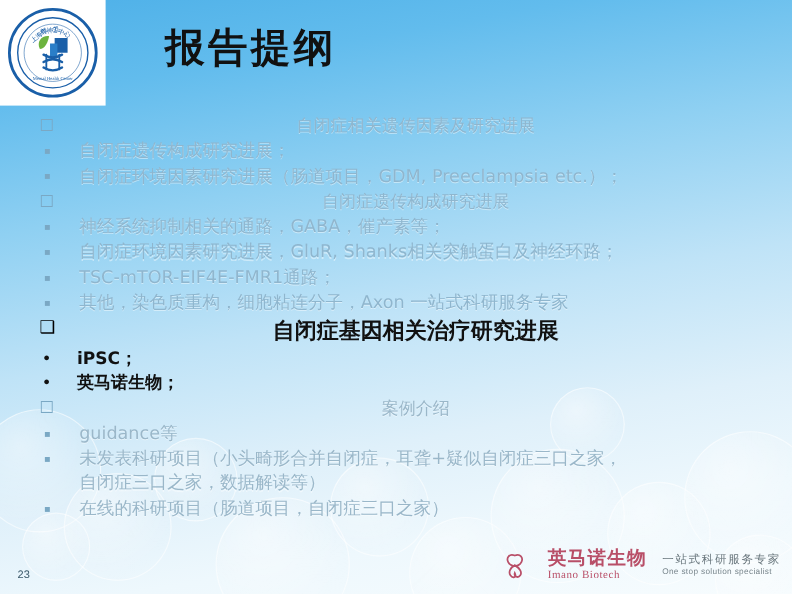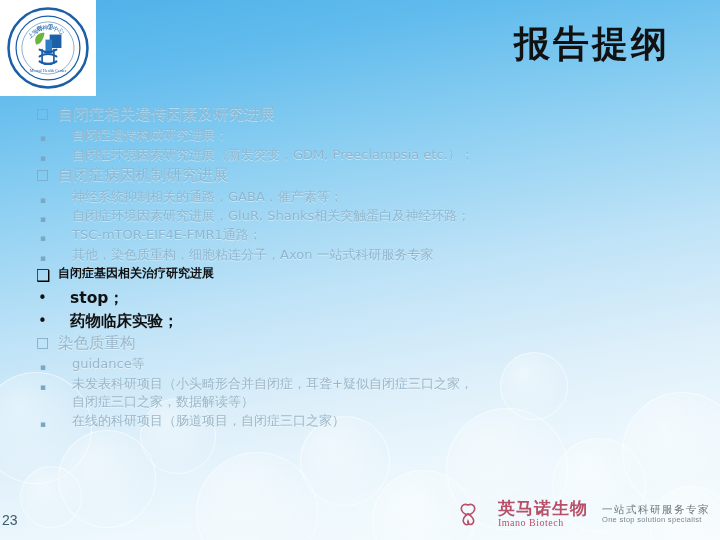--- a/index.html
+++ b/index.html
@@ -53,21 +53,21 @@
     align-items: center;
     justify-content: center;
   }
   #org-logo { display: block; }
 
   #slide-title {
     position: absolute;
     left: 150px;
     top: 24px;
     width: 520px;
-    text-align: right;
+    text-align: left;
     font-size: 36px;
     font-weight: bold;
     color: #111111;
     letter-spacing: 3px;
     line-height: 1.1;
     white-space: nowrap;
   }
 
   
   #outline {
@@ -94,44 +94,45 @@
     white-space: pre-wrap;
   }
 
   
   .lvl1 .marker { color: #7aa8c4; font-size: 14px; }
   .lvl1 .txt {
     color: #8fb6ce;
     font-size: 15.5px;
     font-weight: normal;
     text-shadow: 0 1px 0 rgba(255,255,255,0.45);
+    text-align: center;
   }
   .lvl2 .marker { color: #7aa8c4; font-size: 9px; padding-left: 4px; padding-top: 6px; }
   .lvl2 .txt {
     color: #8fb6ce;
-    font-size: 13px;
+    font-size: 16px;
     text-shadow: 0 1px 0 rgba(255,255,255,0.45);
     padding-left: 10px;
   }
 
   
   .row.late .txt { color: #9ab7c9; }
 
   
   .hl.lvl1 .marker { color: #000000; font-size: 16px; font-weight: bold; }
-  .hl.lvl1 .txt { color: #111111; font-weight: bold; font-size: 12px; text-shadow: none; }
+  .hl.lvl1 .txt { color: #111111; font-weight: bold; font-size: 20px; text-shadow: none; }
   .hl.lvl2 .marker { color: #111111; font-size: 15px; padding-left: 2px; padding-top: 0px; }
   .hl.lvl2 .txt { color: #111111; font-weight: bold; font-size: 15.5px; text-shadow: none; }
 
   
   #page-number {
     position: absolute;
-    left: 2px;
+    left: 16px;
     bottom: 12px;
-    font-size: 14px;
+    font-size: 10px;
     color: #3c5a6b;
     font-family: "Liberation Sans", sans-serif;
   }
   #brand {
     position: absolute;
     right: 10px;
     bottom: 12px;
     display: flex;
     align-items: center;
     gap: 8px;
@@ -221,25 +222,25 @@
       <div class="row lvl1">
         <span class="marker">□</span>
         <span class="txt">自闭症相关遗传因素及研究进展</span>
       </div>
       <div class="row lvl2">
         <span class="marker">▪</span>
         <span class="txt">自闭症遗传构成研究进展；</span>
       </div>
       <div class="row lvl2">
         <span class="marker">▪</span>
-        <span class="txt">自闭症环境因素研究进展（新发突变，GDM, Preeclampsia etc.）；</span>
+        <span class="txt">自闭症环境因素研究进展（肠道项目，GDM, Preeclampsia etc.）；</span>
       </div>
       <div class="row lvl1">
         <span class="marker">□</span>
-        <span class="txt">自闭症病因机制研究进展</span>
+        <span class="txt">自闭症遗传构成研究进展</span>
       </div>
       <div class="row lvl2">
         <span class="marker">▪</span>
         <span class="txt">神经系统抑制相关的通路，GABA，催产素等；</span>
       </div>
       <div class="row lvl2">
         <span class="marker">▪</span>
         <span class="txt">自闭症环境因素研究进展，GluR, Shanks相关突触蛋白及神经环路；</span>
       </div>
       <div class="row lvl2">
@@ -249,29 +250,29 @@
       <div class="row lvl2">
         <span class="marker">▪</span>
         <span class="txt">其他，染色质重构，细胞粘连分子，Axon 一站式科研服务专家</span>
       </div>
       <div class="row lvl1 hl">
         <span class="marker">❑</span>
         <span class="txt">自闭症基因相关治疗研究进展</span>
       </div>
       <div class="row lvl2 hl">
         <span class="marker">•</span>
-        <span class="txt">stop；</span>
+        <span class="txt">iPSC；</span>
       </div>
       <div class="row lvl2 hl">
         <span class="marker">•</span>
-        <span class="txt">药物临床实验；</span>
+        <span class="txt">英马诺生物；</span>
       </div>
       <div class="row lvl1 late">
         <span class="marker">□</span>
-        <span class="txt">染色质重构</span>
+        <span class="txt">案例介绍</span>
       </div>
       <div class="row lvl2 late">
         <span class="marker">▪</span>
         <span class="txt">guidance等</span>
       </div>
       <div class="row lvl2 late">
         <span class="marker">▪</span>
         <span class="txt">未发表科研项目（小头畸形合并自闭症，耳聋+疑似自闭症三口之家，
 自闭症三口之家，数据解读等）</span>
       </div>

